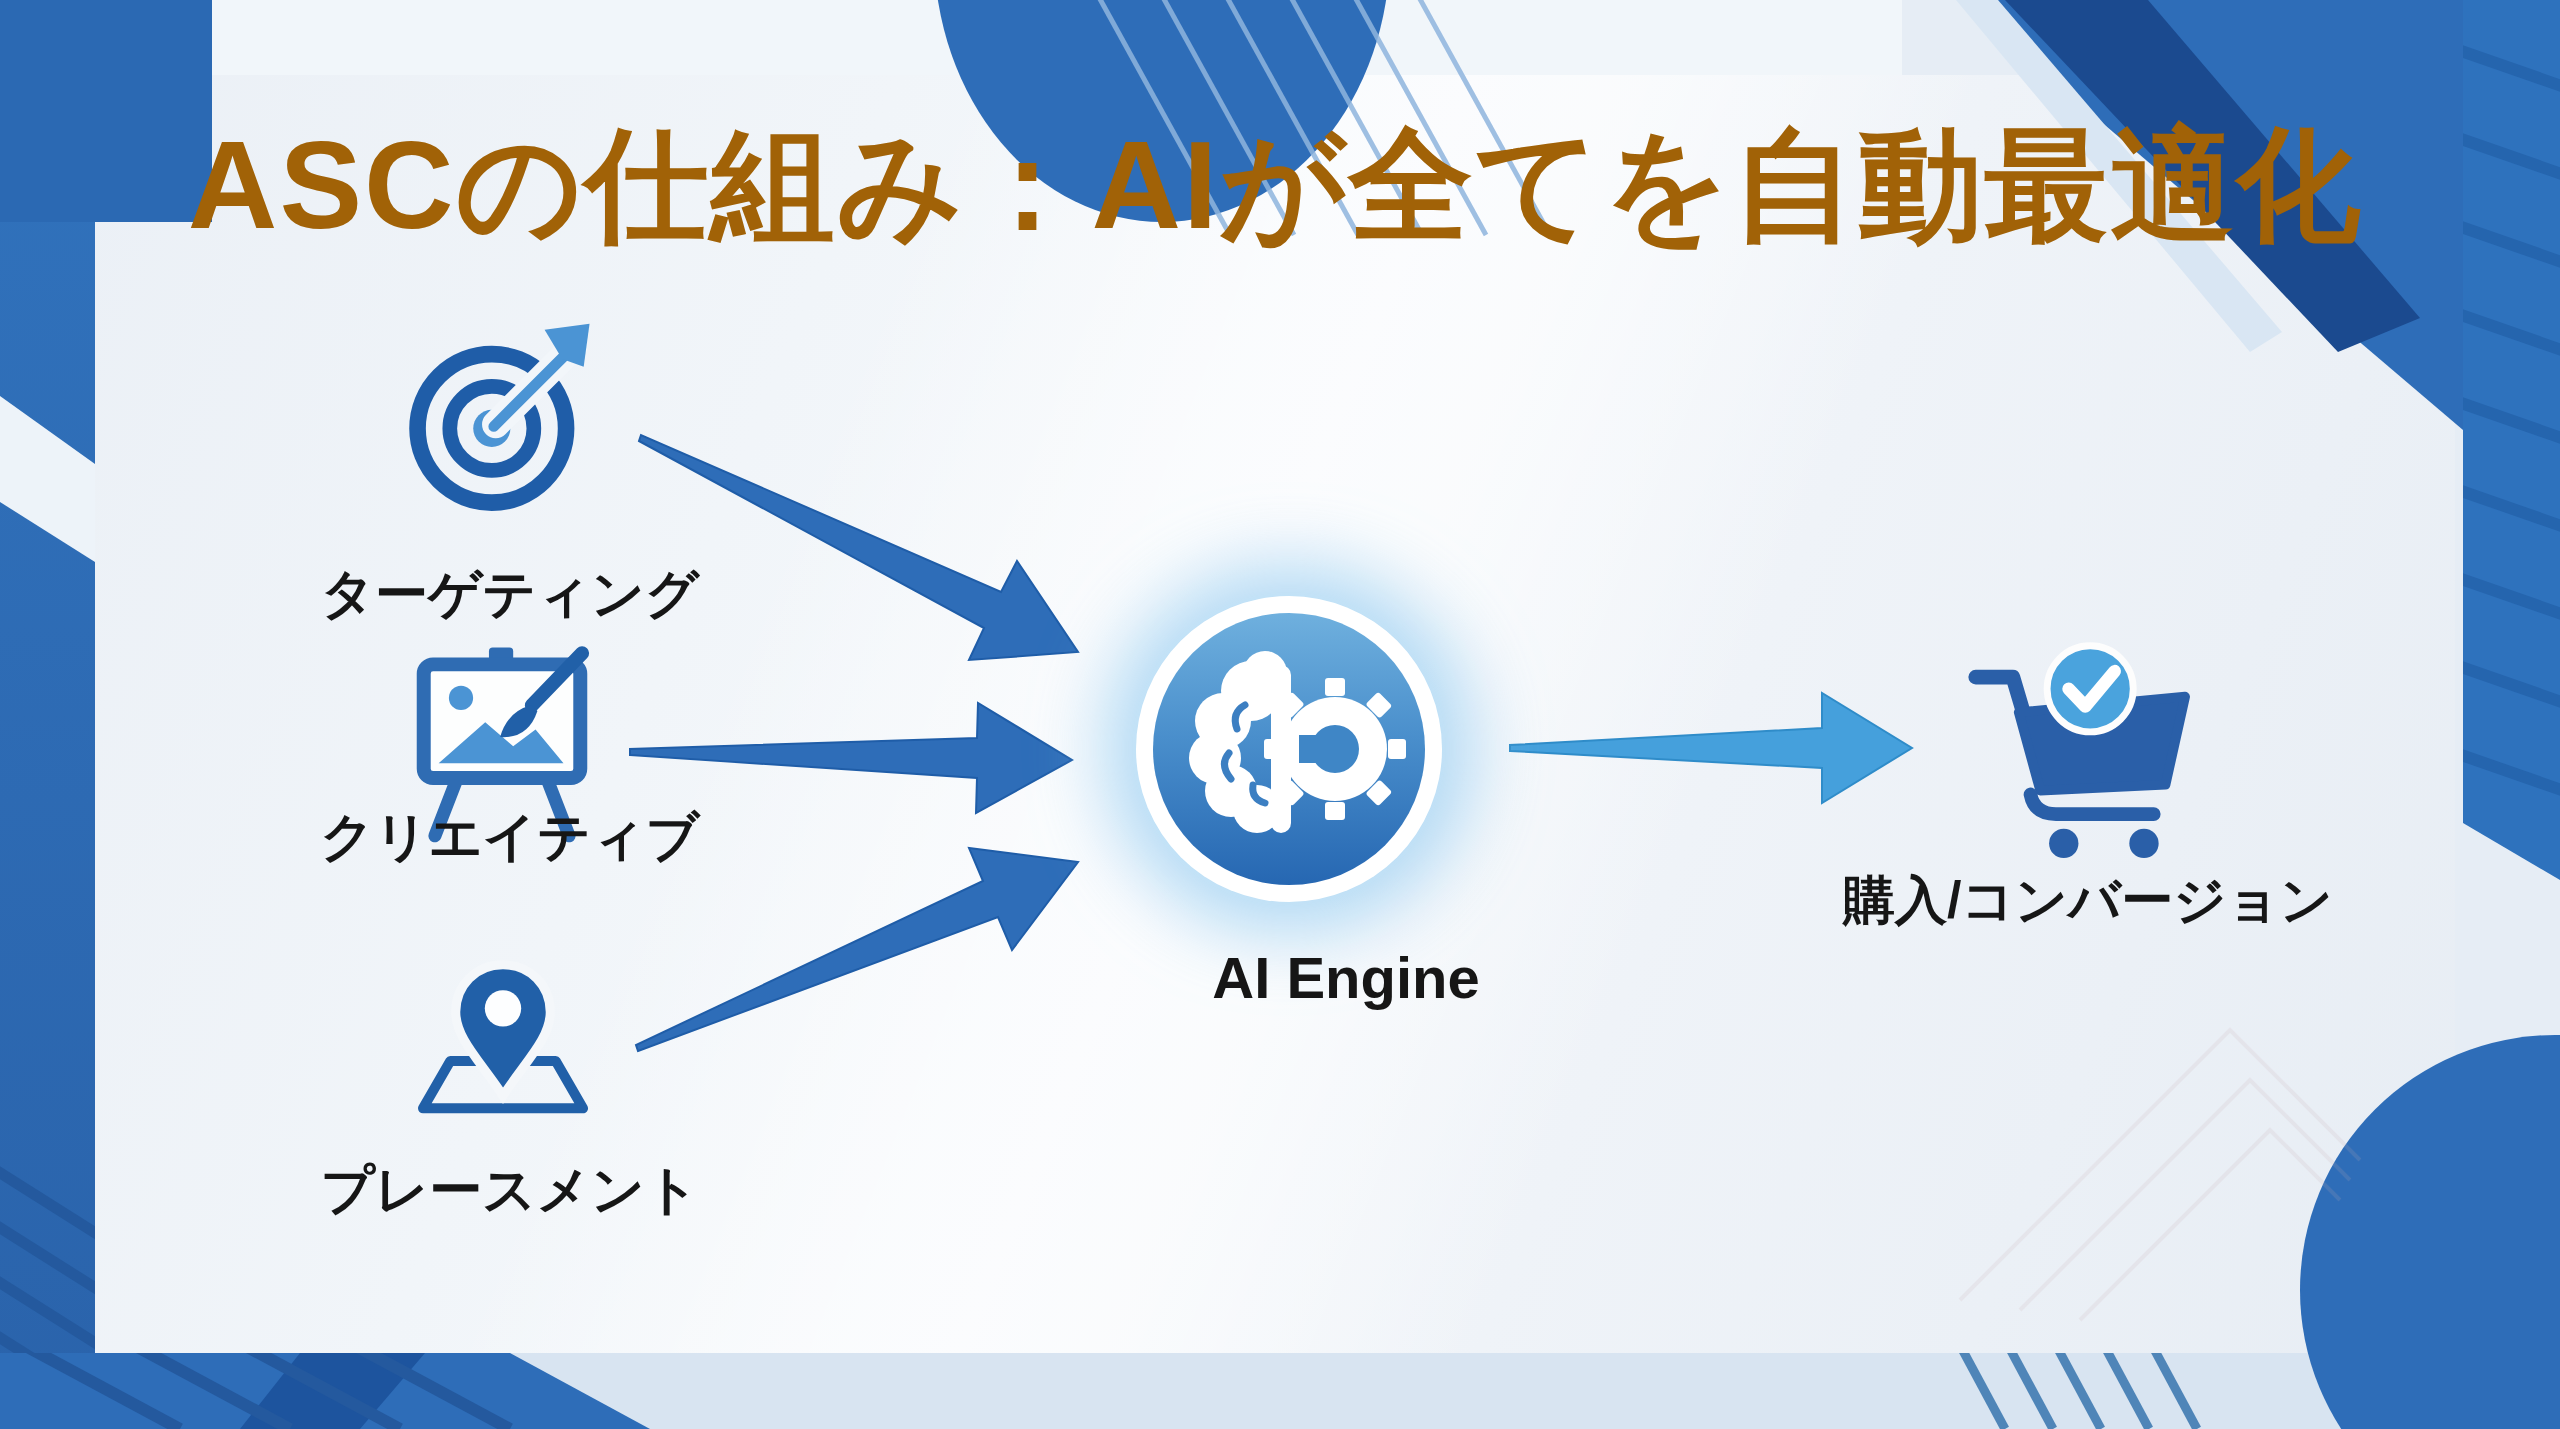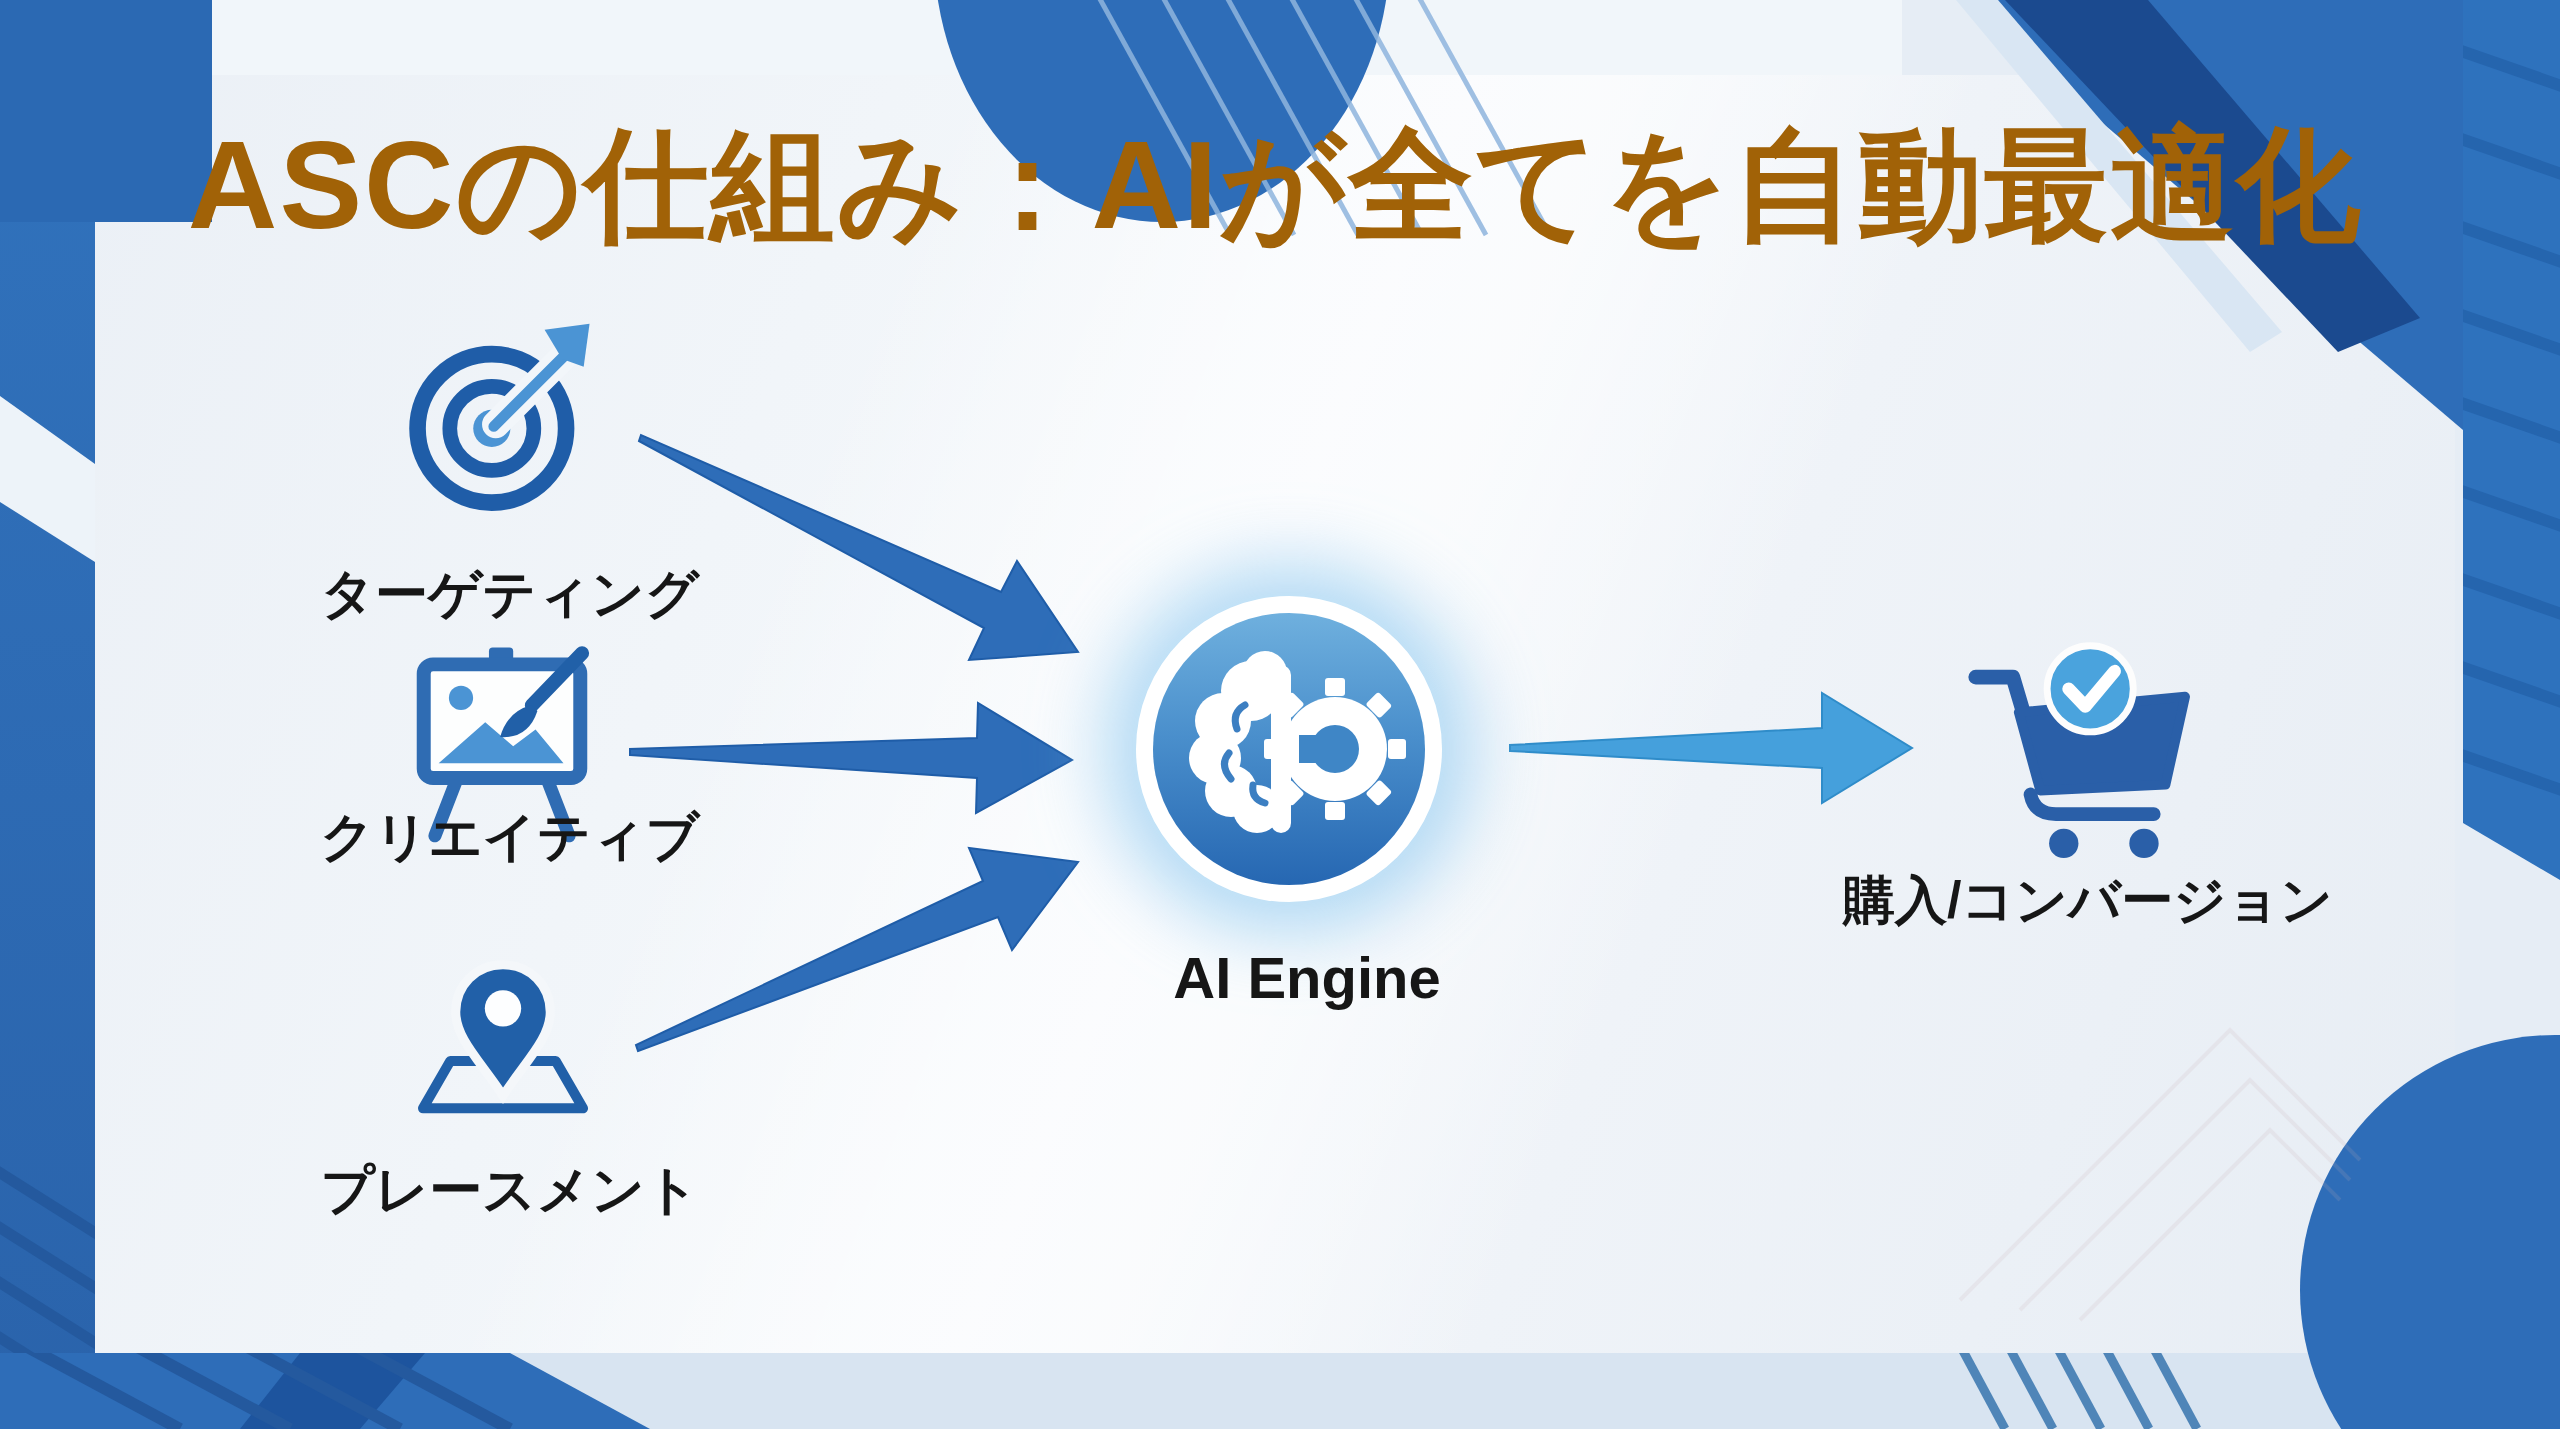--- a/index.html
+++ b/index.html
@@ -25,21 +25,21 @@
     white-space:nowrap;
   }
   
   .nodelabel{
     font-weight:800;color:#161616;text-align:center;white-space:nowrap;
   }
   .lbl-input{width:440px;font-size:53px;}
   .lbl-t{left:290px;top:534px;margin-top:25px;}
   .lbl-c{left:290px;top:802px;}
   .lbl-p{left:290px;top:1155px;}
-  .lbl-engine{left:1082px;top:944px;width:450px;font-size:58px;}
+  .lbl-engine{left:1121px;top:944px;width:450px;font-size:58px;}
   .lbl-result{left:1808px;top:866px;width:560px;font-size:52px;}
   
   .engine-glow{
     left:1136px;top:596px;width:306px;height:306px;border-radius:50%;
     background:#ffffff;
     box-shadow:0 0 70px 32px rgba(140,200,240,.65);
   }
   .engine-core{
     left:17px;top:17px;width:272px;height:272px;border-radius:50%;
     background:linear-gradient(180deg,#6fb0de 0%,#4a8fcc 45%,#2667b2 100%);

